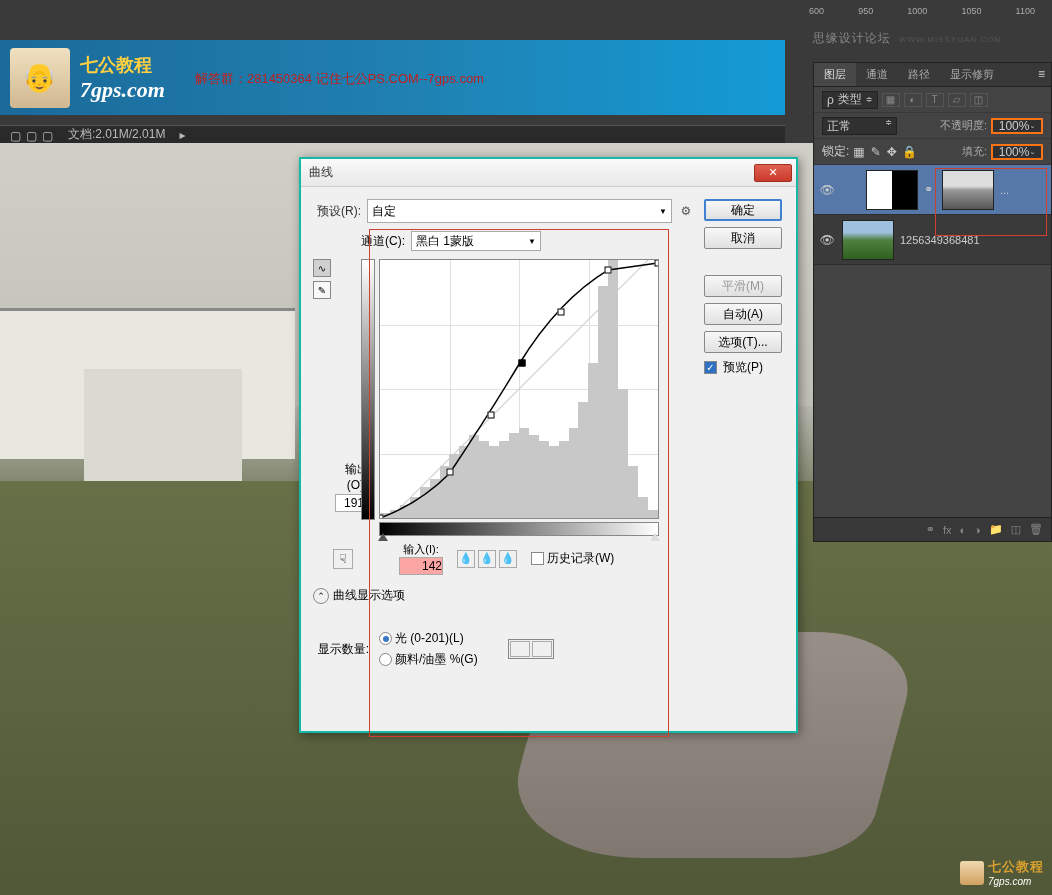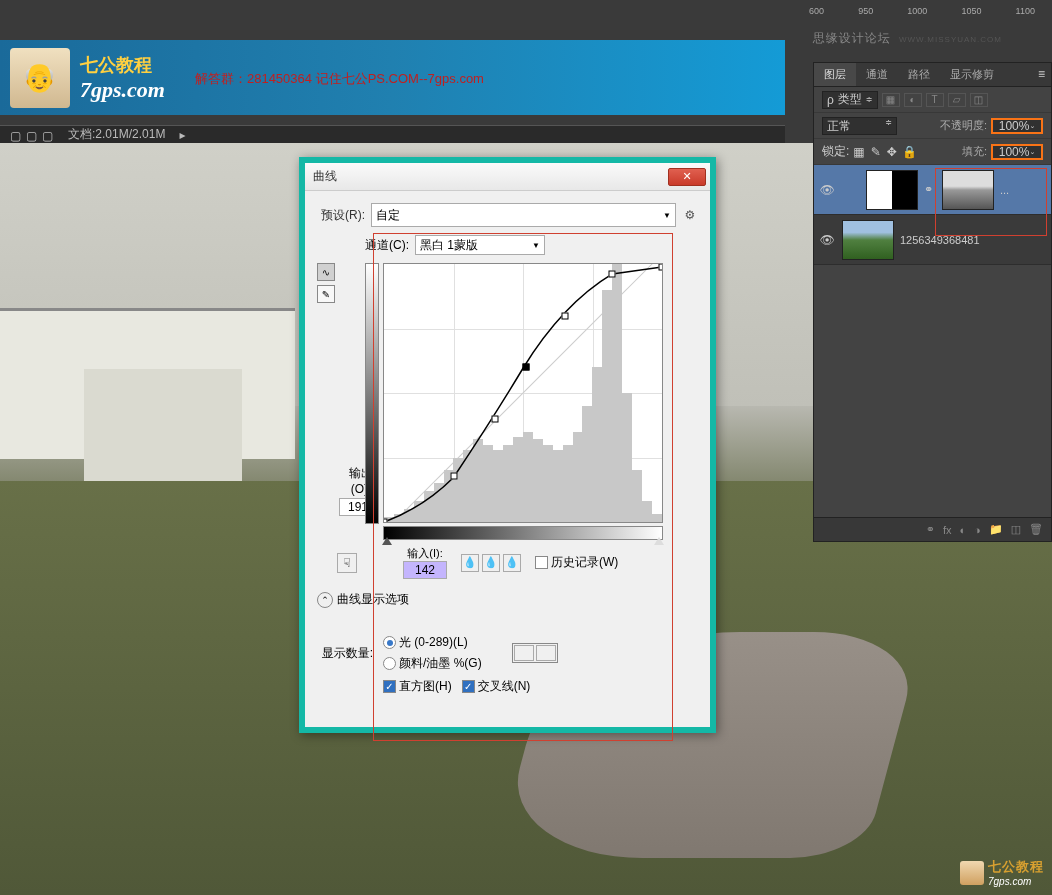--- a/index.html
+++ b/index.html
@@ -29,21 +29,21 @@
 
 .canvas-area { position: absolute; top: 143px; left: 0; width: 1052px; height: 752px; background: #5a5a52; }
 .canvas-img { width: 100%; height: 100%; background: linear-gradient(180deg, #c8c8c0 0%, #b8b8b0 35%, #6a7050 50%, #556040 60%, #4a5538 100%); position: relative; overflow: hidden; }
 .sky { position: absolute; top: 0; left: 0; right: 0; height: 35%; background: linear-gradient(#d0d0c8, #c0c0b8); }
 .building { position: absolute; left: 0; top: 22%; width: 28%; height: 20%; background: #e8e8e0; border-top: 3px solid #888; }
 .building2 { position: absolute; left: 8%; top: 30%; width: 15%; height: 18%; background: #dadad0; }
 .ground { position: absolute; bottom: 0; left: 0; right: 0; height: 55%; background: linear-gradient(#687048, #505838); }
 .path { position: absolute; bottom: 5%; right: 15%; width: 35%; height: 30%; background: linear-gradient(#989088, #807870); border-radius: 50% 30% 20% 40%; transform: skewX(-15deg); }
 
 
-.dialog { position: absolute; top: 157px; left: 299px; width: 417px; height: 576px; background: #f0f0f0; border: 6px solid #14b8a6; box-shadow: 2px 2px 10px rgba(0,0,0,0.4); }
+.dialog { position: absolute; top: 157px; left: 299px; width: 499px; height: 576px; background: #f0f0f0; border: 2px solid #14b8a6; box-shadow: 2px 2px 10px rgba(0,0,0,0.4); }
 .dialog-titlebar { height: 28px; background: linear-gradient(#fafafa, #e8e8e8); border-bottom: 1px solid #ccc; display: flex; align-items: center; padding: 0 4px 0 8px; }
 .dialog-title { flex: 1; color: #333; font-size: 12px; }
 .dialog-close { width: 38px; height: 18px; background: linear-gradient(#e06050, #c93a2a); border: 1px solid #a03020; border-radius: 2px; color: #fff; display: flex; align-items: center; justify-content: center; font-size: 11px; cursor: pointer; }
 
 .dialog-body { padding: 12px; position: relative; display: flex; }
 .dialog-left { flex: 1; }
 .dialog-right { width: 90px; padding-left: 10px; }
 
 .row { display: flex; align-items: center; margin-bottom: 8px; gap: 6px; }
 .row-label { width: 48px; text-align: right; color: #333; }
@@ -79,21 +79,21 @@
 .curve-point.solid { background: #000; }
 .gradient-bottom { height: 14px; background: linear-gradient(90deg, #000, #fff); margin-top: 3px; border: 1px solid #888; position: relative; }
 .gradient-left { position: absolute; left: -18px; top: 0; bottom: 16px; width: 14px; background: linear-gradient(180deg, #fff, #000); border: 1px solid #888; }
 .gradient-slider { position: absolute; bottom: -6px; width: 0; height: 0; border-left: 5px solid transparent; border-right: 5px solid transparent; border-bottom: 8px solid #555; }
 
 .redbox { position: absolute; border: 1px solid #d04030; pointer-events: none; }
 .redbox1 { top: 42px; left: 68px; width: 300px; height: 508px; }
 
 .input-row { display: flex; align-items: center; gap: 6px; margin-top: 6px; margin-left: 20px; }
 .finger-icon { width: 20px; height: 20px; border: 1px solid #aaa; display: flex; align-items: center; justify-content: center; }
-.input-input { width: 44px; height: 18px; border: 1px solid #aaa; text-align: center; background: #c4b5fd; }
+.input-input { width: 44px; height: 18px; border: 1px solid #aaa; text-align: right; background: #fca5a5; }
 .eyedropper-group { display: flex; gap: 3px; margin-left: 8px; }
 .eyedropper { width: 18px; height: 18px; border: 1px solid #aaa; display: flex; align-items: center; justify-content: center; font-size: 11px; }
 
 .show-options { margin-top: 12px; display: flex; align-items: center; gap: 4px; }
 .expand-btn { width: 16px; height: 16px; border: 1px solid #888; border-radius: 8px; display: flex; align-items: center; justify-content: center; font-size: 9px; }
 
 .options-grid { margin-top: 26px; }
 .opt-row { display: flex; align-items: center; margin-bottom: 6px; gap: 10px; }
 .opt-label { width: 56px; text-align: right; }
 .radio, .checkbox { width: 13px; height: 13px; border: 1px solid #888; display: inline-flex; align-items: center; justify-content: center; margin-right: 3px; background: #fff; }
@@ -313,46 +313,57 @@
         <span class="expand-btn">⌃</span>
         <span>曲线显示选项</span>
       </div>
 
       <div class="options-grid">
         <div class="opt-row">
           <span class="opt-label">显示数量:</span>
           <div>
             <label style="display:flex;align-items:center">
                 <span class="radio checked"></span>
-                <span>光 (0-289)(L)</span>
+                <span>光 (0-201)(L)</span>
               </label>
             <label style="display:flex;align-items:center;margin-top:4px">
                 <span class="radio"></span>
                 <span>颜料/油墨 %(G)</span>
               </label>
           </div>
           <div class="grid-icons" style="margin-left:20px">
             <div class="grid-icon"></div>
               <div class="grid-icon"></div>
           </div>
         </div>
-        <div class="opt-row">
-          <span class="opt-label"></span>
-          <label style="display:flex;align-items:center">
-              <span class="checkbox checked"></span>
-              <span>直方图(H)</span>
-            </label>
-          <label style="display:flex;align-items:center">
-              <span class="checkbox checked"></span>
-              <span>交叉线(N)</span>
-            </label>
-        </div>
-      </div>
-    </div>
-
+      </div>
+    </div>
+
+    <div class="dialog-right">
+      <div class="dlg-btn primary">
+          <span>确定</span>
+        </div>
+      <div class="dlg-btn">
+          <span>取消</span>
+        </div>
+      <div style="height:20px"></div>
+      <div class="dlg-btn disabled">
+          <span>平滑(M)</span>
+        </div>
+      <div class="dlg-btn">
+          <span>自动(A)</span>
+        </div>
+      <div class="dlg-btn">
+          <span>选项(T)...</span>
+        </div>
+      <label class="preview-check">
+        <span class="checkbox checked"></span>
+          <span>预览(P)</span>
+      </label>
+    </div>
     <div class="redbox redbox1"></div>
   </div>
 </div>
 
 <div class="layers-panel">
   <div class="panel-tabs">
     <div class="panel-tab active">图层</div>
     <div class="panel-tab">通道</div>
     <div class="panel-tab">路径</div>
     <div class="panel-tab">显示修剪</div>

